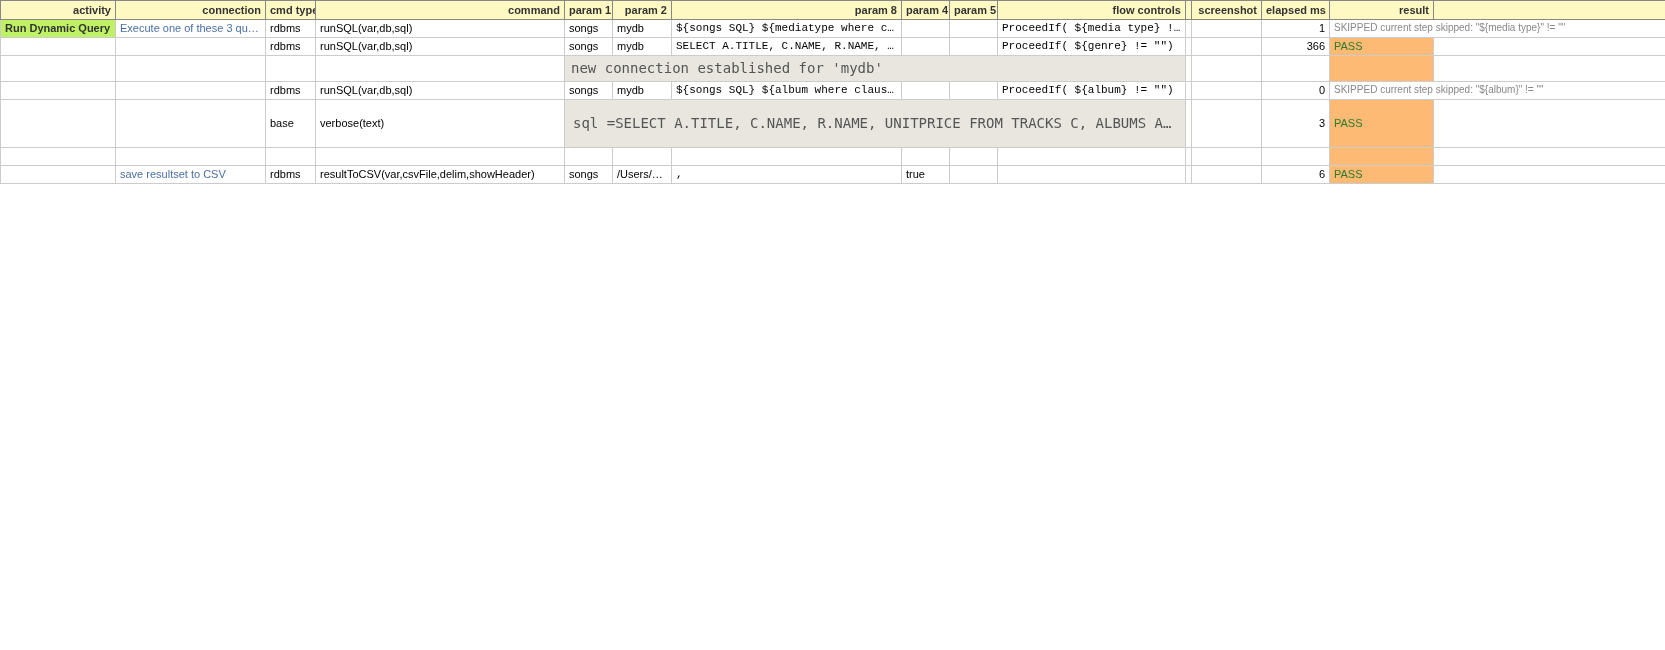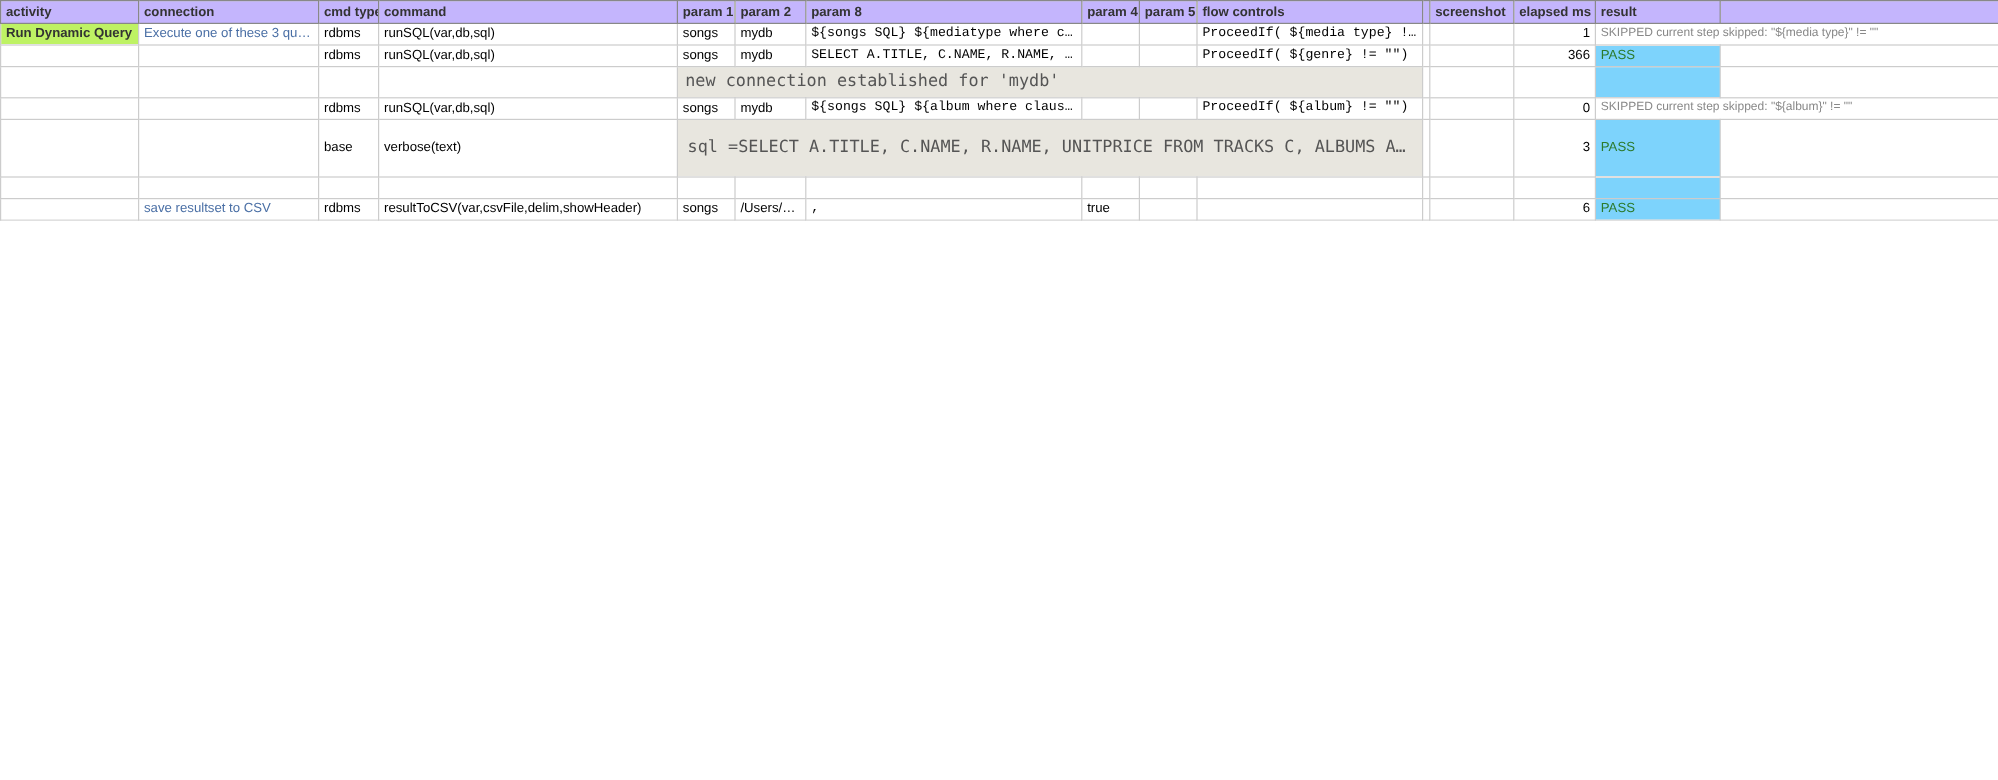--- a/index.html
+++ b/index.html
@@ -9,42 +9,42 @@
     background: #fff;
     width: 1665px;
     overflow: hidden;
   }
   table.main {
     border-collapse: collapse;
     width: 1665px;
     table-layout: fixed;
   }
   table.main th {
-    background: #c4b5fd;
+    background: #fef9c3;
     border: 1px solid #888;
     padding: 3px 4px;
     font-weight: bold;
     color: #333;
-    text-align: left;
+    text-align: right;
     white-space: nowrap;
     overflow: hidden;
   }
   table.main td {
     border: 1px solid #ccc;
     padding: 2px 4px;
     vertical-align: top;
     white-space: nowrap;
     overflow: hidden;
     text-overflow: ellipsis;
     height: 18px;
   }
   td.activity-cell { background: #bef264; font-weight: bold; color: #333; }
   td.desc-cell { color: #4a6fa5; }
   td.num-right { text-align: right; }
-  td.pass-cell { background: #7dd3fc; color: #2c7a2c; font-weight: normal; }
+  td.pass-cell { background: #fdba74; color: #2c7a2c; font-weight: normal; }
   td.skip-cell { color: #888; font-size: 10px; }
   td.mono { font-family: "Courier New", Courier, monospace; font-size: 11px; }
   td.result-block {
     background: #e8e6df;
     font-family: "DejaVu Sans Mono","Courier New", Courier, monospace;
     font-size: 14px;
     color: #555;
     white-space: pre-wrap;
     padding: 4px 6px;
     line-height: 1.35;

